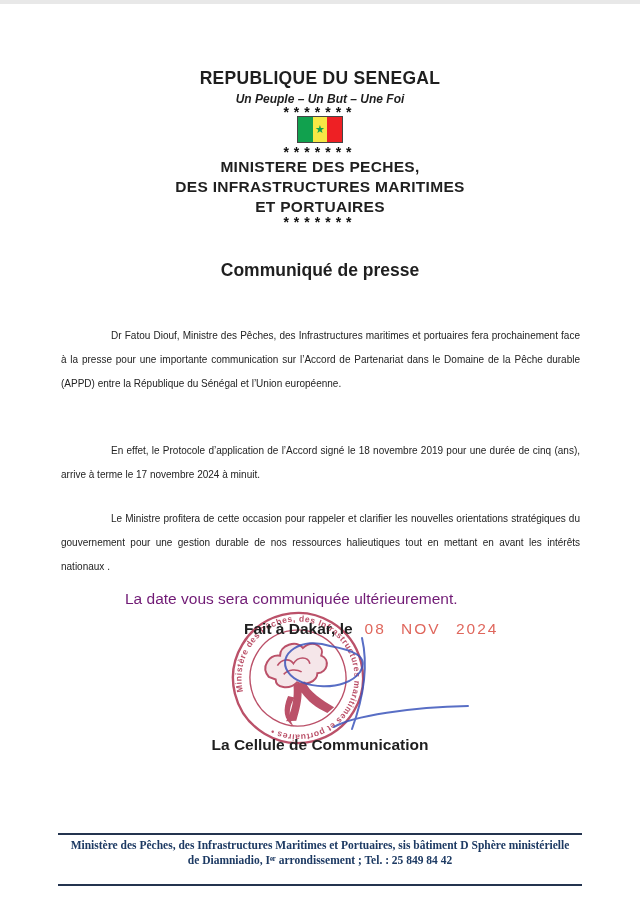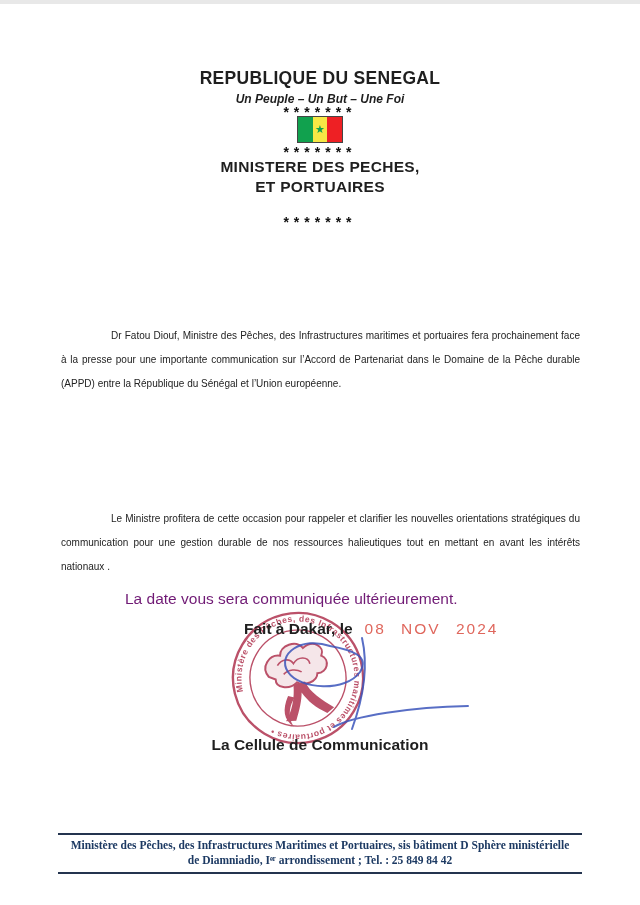--- a/index.html
+++ b/index.html
@@ -41,21 +41,21 @@
   .datestamp{
     font-weight:400;color:#dd5a4f;letter-spacing:2px;word-spacing:9px;
     margin-left:12px;opacity:.92;
   }
   .stamp-svg{position:absolute;left:229px;top:605px;opacity:.88;transform:rotate(-14deg);}
   .sig-svg{position:absolute;left:262px;top:606px;opacity:.85;}
   .cellule{top:732px;font-size:15.5px;font-weight:bold;}
   .footer{
     position:absolute;left:58px;right:58px;top:829px;
     border-top:2px solid #24344f;border-bottom:2px solid #24344f;
-    padding:3px 0 4px;text-align:center;
+    padding:3px 0 16px;text-align:center;
     font-family:"Liberation Serif","DejaVu Serif",serif;
     font-size:11.5px;line-height:15px;font-weight:600;color:#1d3a63;
   }
 </style>
 </head>
 <body>
 
 <div class="page">
 
   <div class="center-line republic">REPUBLIQUE DU SENEGAL</div>
@@ -67,28 +67,31 @@
     <span class="band yellow">
       <span class="flag-star">★</span>
     </span>
     <span class="band red"></span>
   </div>
 
   <div class="center-line stars stars2">*******</div>
 
   <div class="center-line ministry">
     <div>MINISTERE DES PECHES,</div>
+    <div>DES INFRASTRUCTURES MARITIMES</div>
     <div>ET PORTUAIRES</div>
   </div>
 
   <div class="center-line stars stars3">*******</div>
 
+  <div class="center-line doc-title">Communiqué de presse</div>
 
   <p class="para p1">Dr Fatou Diouf, Ministre des Pêches, des Infrastructures maritimes et portuaires fera prochainement face à la presse pour une importante communication sur l’Accord de Partenariat dans le Domaine de la Pêche durable (APPD) entre la République du Sénégal et l’Union européenne.</p>
-  <p class="para p3">Le Ministre profitera de cette occasion pour rappeler et clarifier les nouvelles orientations stratégiques du communication pour une gestion durable de nos ressources halieutiques tout en mettant en avant les intérêts nationaux .</p>
+  <p class="para p2">En effet, le Protocole d’application de l’Accord signé le 18 novembre 2019 pour une durée de cinq (ans), arrive à terme le 17 novembre 2024 à minuit.</p>
+  <p class="para p3">Le Ministre profitera de cette occasion pour rappeler et clarifier les nouvelles orientations stratégiques du gouvernement pour une gestion durable de nos ressources halieutiques tout en mettant en avant les intérêts nationaux .</p>
   <p class="p4">La date vous sera communiquée ultérieurement.</p>
 
   <svg class="stamp-svg" width="138" height="138" viewBox="0 0 138 138">
     <g fill="none" stroke="#b23a55">
       <circle cx="69" cy="69" r="65" stroke-width="2.4"></circle>
       <circle cx="69" cy="69" r="48" stroke-width="1.4"></circle>
     </g>
     <defs>
       <path id="rimPath" d="M 12.5,69 A 56.5,56.5 0 1 1 125.5,69 A 56.5,56.5 0 1 1 12.5,69" fill="none"></path>
     </defs>

